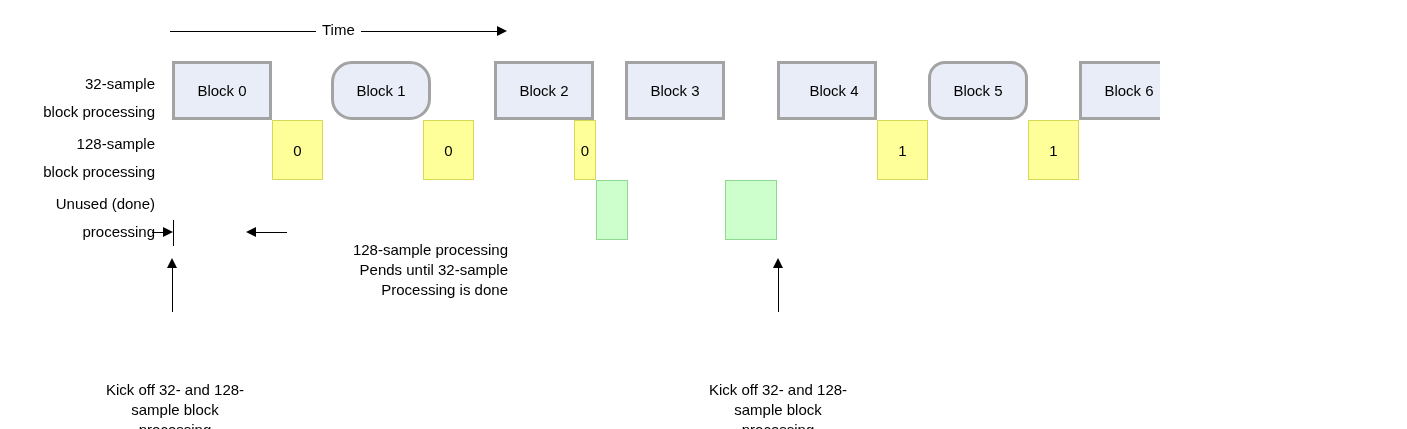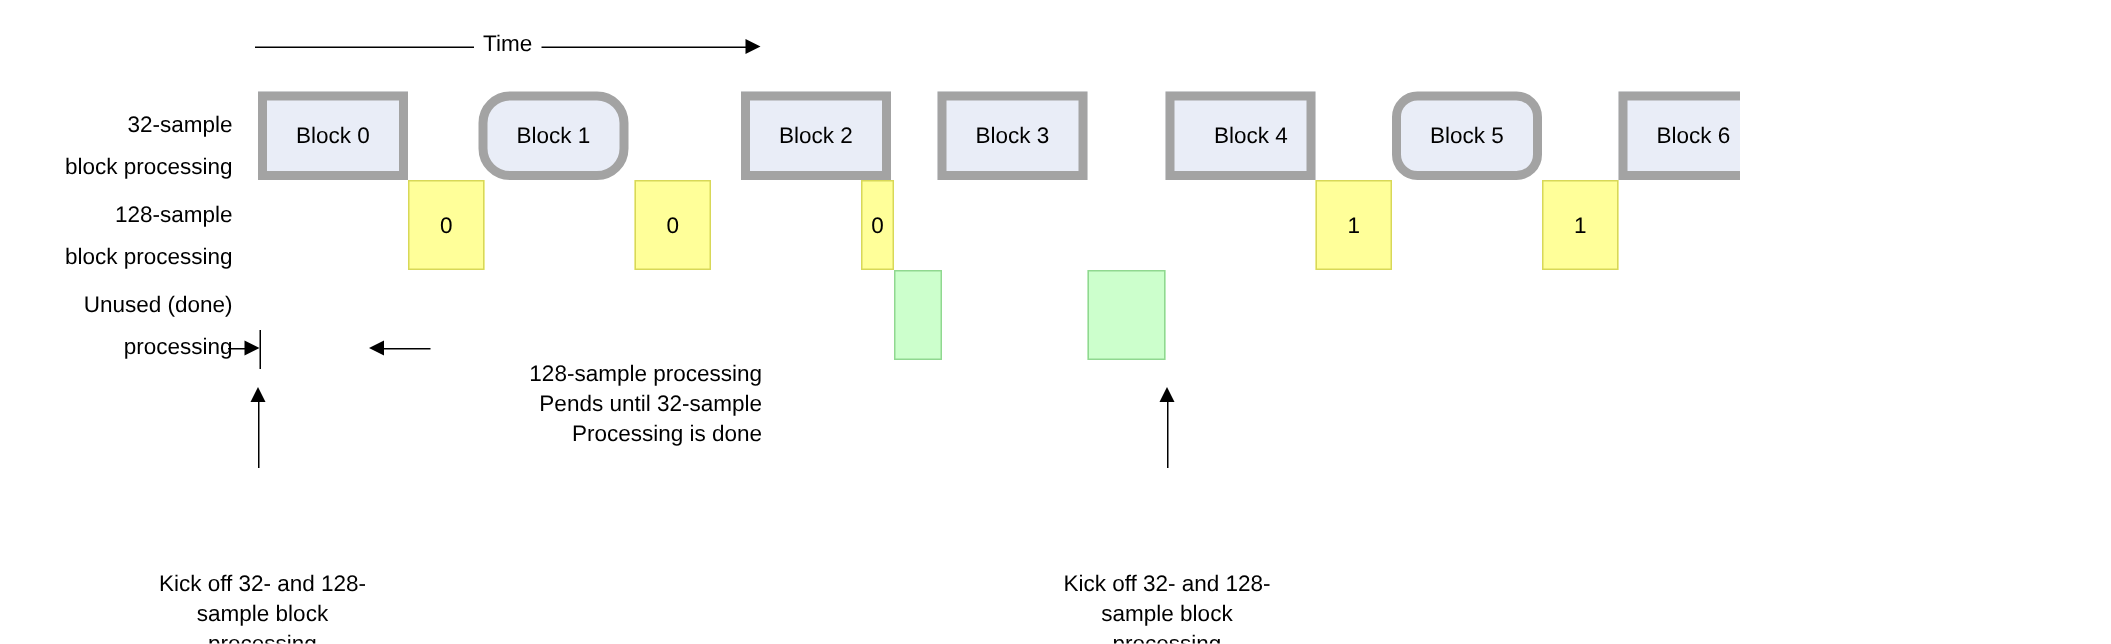--- a/index.html
+++ b/index.html
@@ -1,20 +1,20 @@
 <!DOCTYPE html>
 <html><head>
 <meta charset="utf-8">
 <style>
   * { margin:0; padding:0; box-sizing:border-box; }
   body { font-family:"Liberation Sans", sans-serif; background:#ffffff; }
   .canvas { position:relative; width:1160px; height:429px; background:#ffffff; color:#000; overflow:hidden; }
 
   .blk { position:absolute; display:flex; align-items:center; justify-content:center; font-size:15px; }
-  .blue   { top:61px;  height:59px; width:100px; background:#e9edf7; border:6px solid #a3a3a3; }
+  .blue   { top:61px;  height:59px; width:100px; background:#e9edf7; border:3px solid #a3a3a3; }
   .yellow { top:120px; height:60px; background:#ffff99; border:1px solid #d8d858; }
   .green  { top:180px; height:60px; background:#ccffcc; border:1px solid #90d890; }
 
   .rowlabel { position:absolute; left:0; width:155px; text-align:right; font-size:15px; line-height:28px; white-space:pre-line; }
   .note { position:absolute; font-size:15px; line-height:20px; white-space:pre-line; }
   .center { text-align:center;margin-top:40px; }
 
   .hline { position:absolute; background:#000; height:1px; }
   .vline { position:absolute; background:#000; width:1px; }
   .arr { position:absolute; width:0; height:0; }
@@ -34,21 +34,21 @@
   <span class="time-label">Time</span>
 
   <div class="rowlabel" style="top:70px;">32-sample
 block processing</div>
   <div class="rowlabel" style="top:130px;">128-sample
 block processing</div>
   <div class="rowlabel" style="top:190px;">Unused (done)
 processing</div>
 
   <div class="blk blue" style="left:172px;">Block 0</div>
-  <div class="blk blue" style="left:319px;border-radius:21px;">Block 1</div>
+  <div class="blk blue" style="left:331px;border-radius:21px;">Block 1</div>
   <div class="blk blue" style="left:494px;">Block 2</div>
   <div class="blk blue" style="left:625px;">Block 3</div>
   <div class="blk blue" style="left:777px;padding-left:14px;">Block 4</div>
   <div class="blk blue" style="left:928px;border-radius:17px;">Block 5</div>
   <div class="blk blue" style="left:1079px;">Block 6</div>
 
   <div class="blk yellow" style="left:272px;  width:51px;">0</div>
   <div class="blk yellow" style="left:423px;  width:51px;">0</div>
   <div class="blk yellow" style="left:574px;  width:22px;">0</div>
   <div class="blk yellow" style="left:877px;  width:51px;">1</div>

